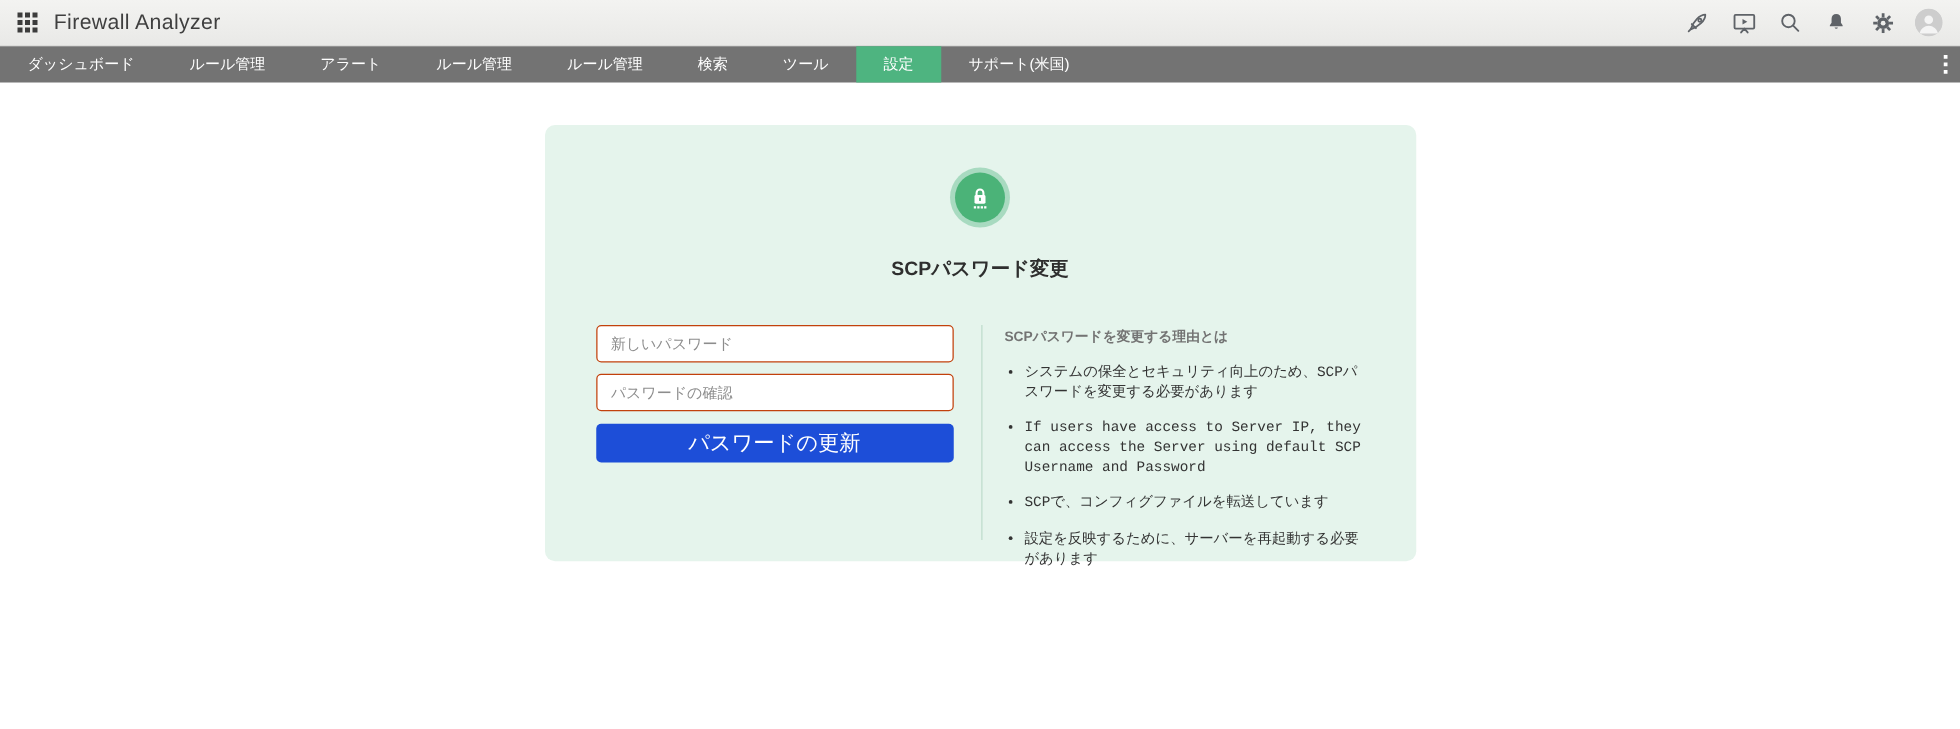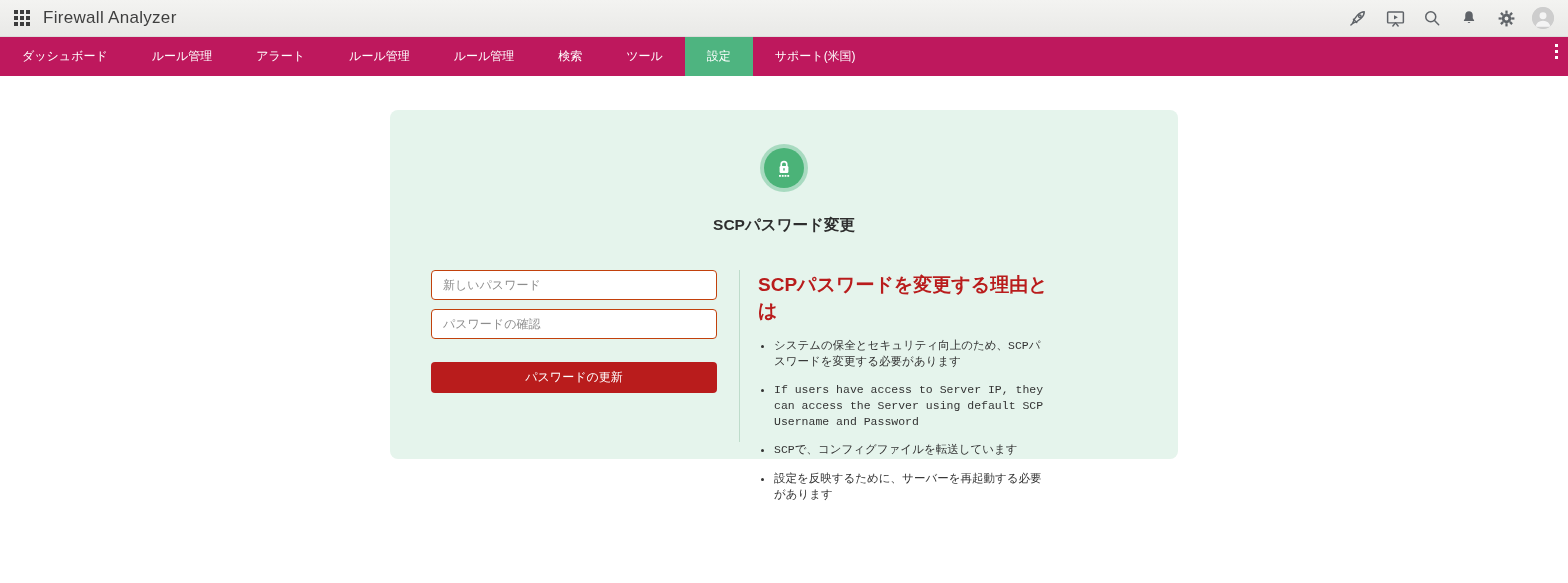--- a/index.html
+++ b/index.html
@@ -40,22 +40,22 @@
   }
   .hicon { width: 22px; height: 22px; display: flex; align-items: center; justify-content: center; cursor: pointer; }
   .hicon svg { display: block; }
   .avatar-wrap {
     width: 22px; height: 22px; border-radius: 50%;
     overflow: hidden; background: #cdcdcd; cursor: pointer;
   }
 
   
   .nav-bar {
-    height: 39px;
-    background: #be185d;
+    height: 29px;
+    background: #737373;
     display: flex;
     align-items: stretch;
     position: relative;
   }
   .nav-item {
     display: flex;
     align-items: center;
     padding: 0 22px;
     color: #ffffff;
     font-size: 12px;
@@ -74,21 +74,21 @@
     justify-content: center;
     gap: 3px;
     cursor: pointer;
     padding: 0 4px;
   }
   .nav-overflow span { width: 3px; height: 3px; background: #ffffff; display: block; }
 
   
   .main-area { background: #ffffff; height: 517px; }
   .scp-card {
-    width: 788px;
+    width: 697px;
     height: 349px;
     margin: 34px auto 0;
     background: #e5f4ec;
     border-radius: 8px;
     padding-top: 38px;
   }
   .lock-badge {
     width: 40px; height: 40px;
     margin: 0 auto;
     border-radius: 50%;
@@ -119,40 +119,40 @@
     font-size: 12px;
     color: #333333;
     outline: none;
     margin-bottom: 9px;
     font-family: "Liberation Sans", sans-serif;
   }
   .pw-input::placeholder { color: #8d8d8d; opacity: 1; }
   .submit-btn {
     width: 100%;
     height: 31px;
-    margin-top: 14px;
+    margin-top: 1px;
     border: none;
     border-radius: 4px;
-    background: #b91c1c;
+    background: #1d4ed8;
     color: #ffffff;
-    font-size: 12px;
+    font-size: 17px;
     cursor: pointer;
     font-family: "Liberation Sans", sans-serif;
   }
   .v-divider {
     width: 0;
     border-left: 1px solid #bedccb;
     height: 172px;
     margin-left: 22px;
   }
   .info-col { padding-left: 18px; width: 312px; }
   .info-heading {
-    font-size: 19px;
+    font-size: 11px;
     font-weight: 700;
-    color: #b91c1c;
+    color: #737373;
     margin: 2px 0 14px;
   }
   .info-list { list-style: disc; padding-left: 16px; font-family: Liberation Mono, monospace; }
   .info-list li {
     font-size: 11.5px;
     color: #333333;
     line-height: 1.4;
     margin-bottom: 12px;
   }
 </style>

